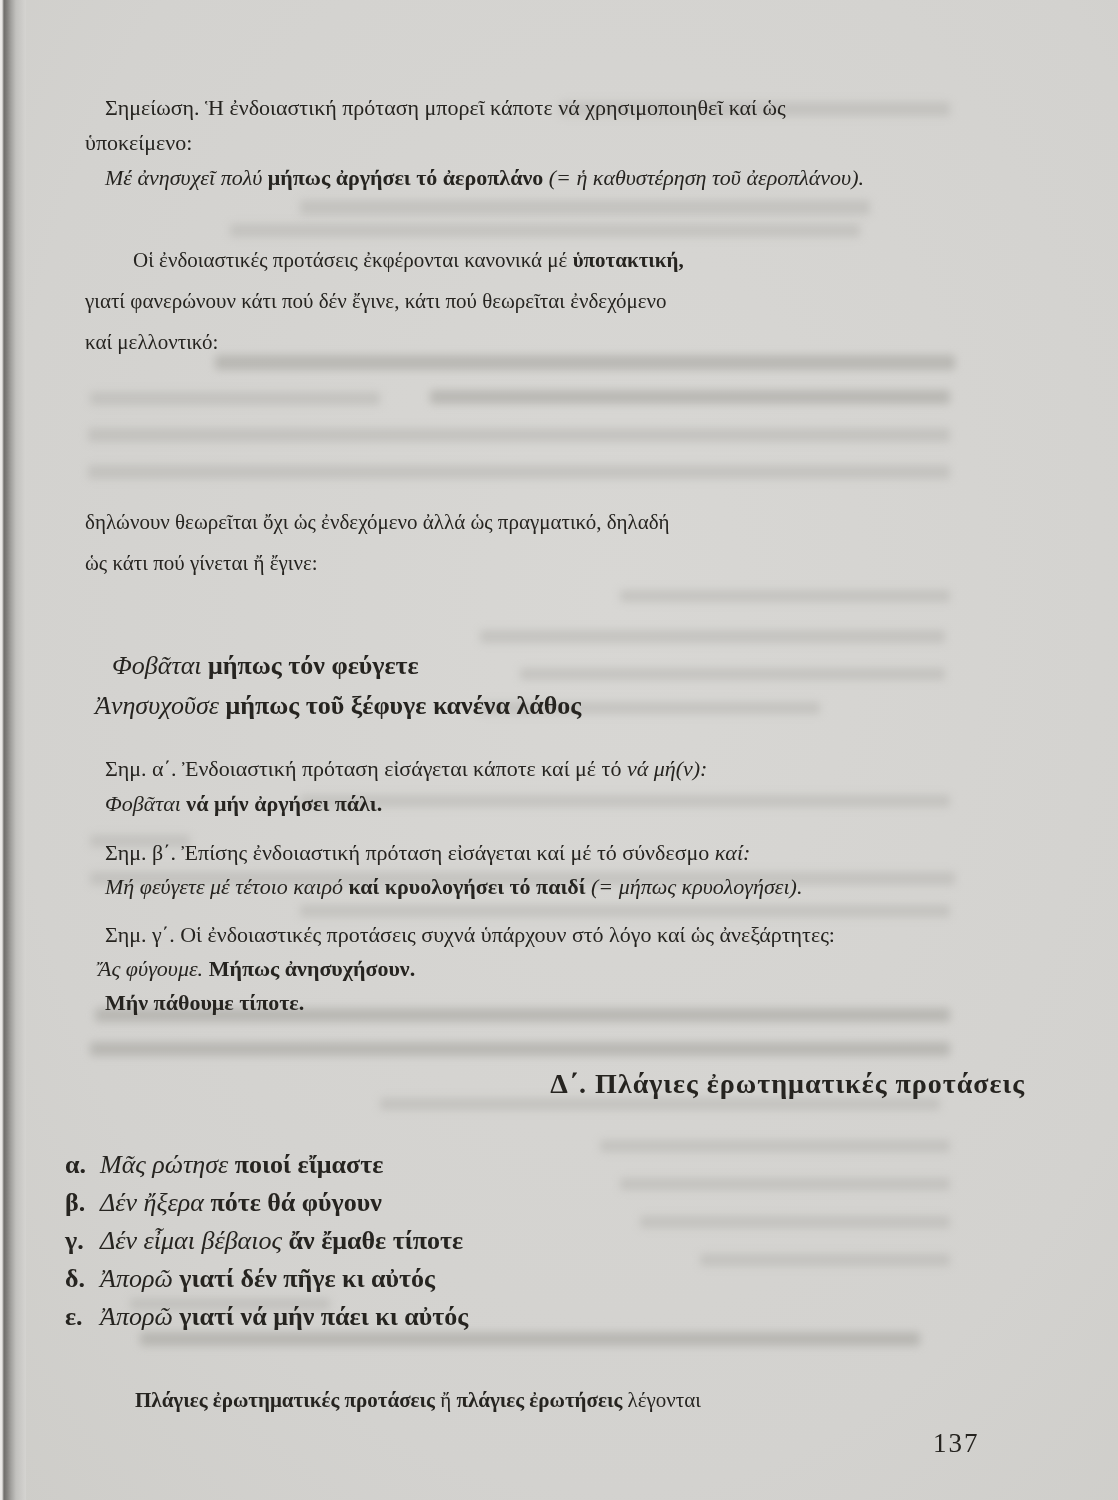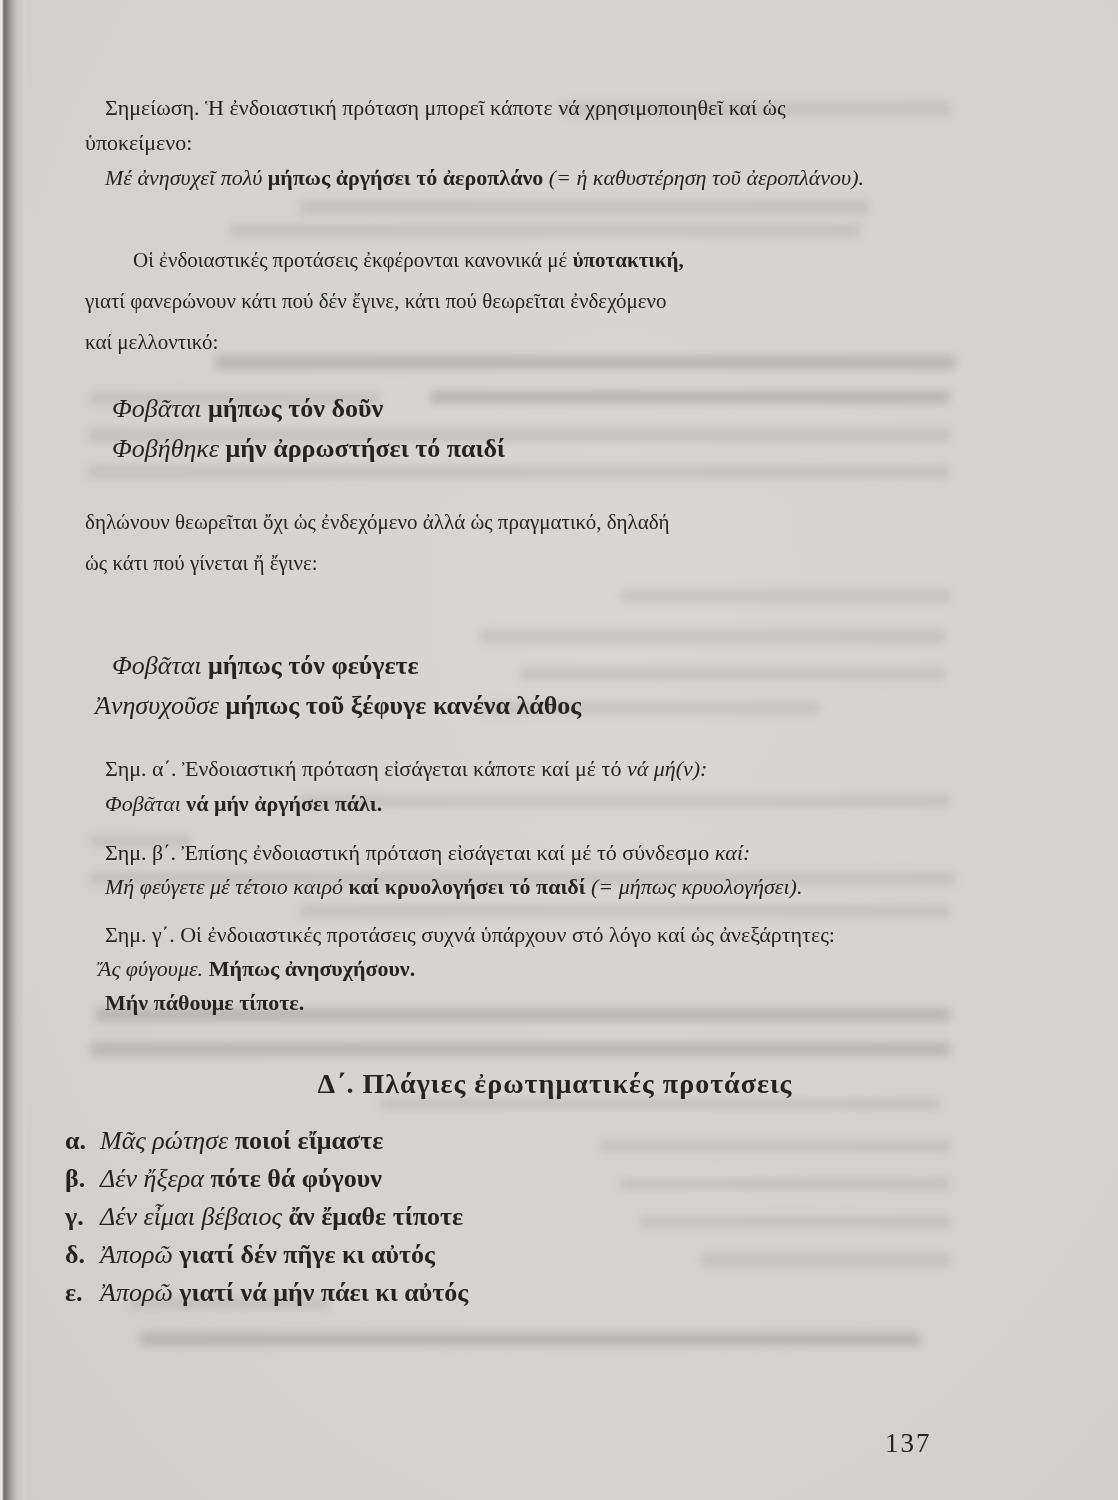--- a/index.html
+++ b/index.html
@@ -19,21 +19,21 @@
   }
   .blk { position:absolute; }
   .line { white-space:nowrap; }
   .body26 { font-size:21px; line-height:41px; }
   .ex26   { font-size:26px; line-height:40px; }
   .small  { font-size:22px; line-height:35px; }
   .ind48 { text-indent:48px; }
   .ind20 { text-indent:20px; }
   .b { font-weight:bold; }
   .i { font-style:italic; }
-  .heading { font-size:28px; font-weight:bold; letter-spacing:1px; text-align:center; }
+  .heading { font-size:28px; font-weight:bold; letter-spacing:1px; text-align:right; }
   .list26 { font-size:26px; line-height:38px; }
   .lbl { display:inline-block; width:35px; font-weight:bold; font-style:normal; }
   .pagenum { font-size:27px; letter-spacing:2px; }
   .ghost { position:absolute; background:#b2b1ad; opacity:.5; filter:blur(4px); border-radius:3px; pointer-events:none; }
   .ghost.dk { opacity:.65; background:#aaa9a4; }
 </style>
 </head>
 <body>
 
 <div class="page">
@@ -71,24 +71,20 @@
     <div class="line"><span>ὑποκείμενο:</span></div>
     <div class="line ind20"><span class="i">Μέ ἀνησυχεῖ πολύ </span><span class="b">μήπως ἀργήσει τό ἀεροπλάνο</span><span class="i"> (= ἡ καθυστέρηση τοῦ ἀεροπλάνου).</span></div>
   </div>
 
   <div class="blk body26" style="left:85px; top:240px; width:890px;">
     <div class="line ind48"><span>Οἱ ἐνδοιαστικές προτάσεις ἐκφέρονται κανονικά μέ </span><span class="b">ὑποτακτική,</span></div>
     <div class="line"><span>γιατί φανερώνουν κάτι πού δέν ἔγινε, κάτι πού θεωρεῖται ἐνδεχόμενο</span></div>
     <div class="line"><span>καί μελλοντικό:</span></div>
   </div>
 
-  <div class="blk ex26" style="left:112px; top:389px; width:860px;">
-    <div class="line"><span class="i">Φοβᾶται </span><span class="b">μήπως τόν δοῦν</span></div>
-    <div class="line"><span class="i">Φοβήθηκε </span><span class="b">μήν ἀρρωστήσει τό παιδί</span></div>
-  </div>
 
   <div class="blk body26" style="left:85px; top:502px; width:890px;">
     <div class="line"><span>δηλώνουν θεωρεῖται ὄχι ὡς ἐνδεχόμενο ἀλλά ὡς πραγματικό, δηλαδή</span></div>
     <div class="line"><span>ὡς κάτι πού γίνεται ἤ ἔγινε:</span></div>
   </div>
 
   <div class="blk ex26" style="left:112px; top:646px; width:860px;">
     <div class="line"><span class="i">Φοβᾶται </span><span class="b">μήπως τόν φεύγετε</span></div>
     <div class="line" style="text-indent:-17px;"><span class="i">Ἀνησυχοῦσε </span><span class="b">μήπως τοῦ ξέφυγε κανένα λάθος</span></div>
   </div>
@@ -104,24 +100,27 @@
   </div>
 
   <div class="blk small" style="left:85px; top:918px; width:890px; line-height:34px;">
     <div class="line ind20"><span>Σημ. γ΄. Οἱ ἐνδοιαστικές προτάσεις συχνά ὑπάρχουν στό λόγο καί ὡς ἀνεξάρτητες:</span></div>
     <div class="line ind13" style="text-indent:13px;"><span class="i">Ἄς φύγουμε. </span><span class="b">Μήπως ἀνησυχήσουν.</span></div>
     <div class="line ind20"><span class="b">Μήν πάθουμε τίποτε.</span></div>
   </div>
 
   <div class="blk heading" style="left:85px; top:1068px; width:940px;"><span>Δ΄. Πλάγιες ἐρωτηματικές προτάσεις</span></div>
 
-  <div class="blk list26" style="left:65px; top:1122px; width:920px;">
+  <div class="blk list26" style="left:65px; top:1146px; width:920px;">
     <div class="line"><span class="lbl">α.</span><span class="i">Μᾶς ρώτησε </span><span class="b">ποιοί εἴμαστε</span></div>
     <div class="line"><span class="lbl">β.</span><span class="i">Δέν ἤξερα </span><span class="b">πότε θά φύγουν</span></div>
     <div class="line"><span class="lbl">γ.</span><span class="i">Δέν εἶμαι βέβαιος </span><span class="b">ἄν ἔμαθε τίποτε</span></div>
     <div class="line"><span class="lbl">δ.</span><span class="i">Ἀπορῶ </span><span class="b">γιατί δέν πῆγε κι αὐτός</span></div>
     <div class="line"><span class="lbl">ε.</span><span class="i">Ἀπορῶ </span><span class="b">γιατί νά μήν πάει κι αὐτός</span></div>
   </div>
 
+  <div class="blk body26" style="left:135px; top:1380px; width:880px;">
+    <div class="line"><span class="b">Πλάγιες ἐρωτηματικές προτάσεις </span><span>ἤ </span><span class="b">πλάγιες ἐρωτήσεις </span><span>λέγονται</span></div>
+  </div>
 
-  <div class="blk pagenum" style="left:885px; top:1428px;"><span>137</span></div>
+  <div class="blk pagenum" style="left:933px; top:1428px;"><span>137</span></div>
 
 </div>
 
 </body></html>

